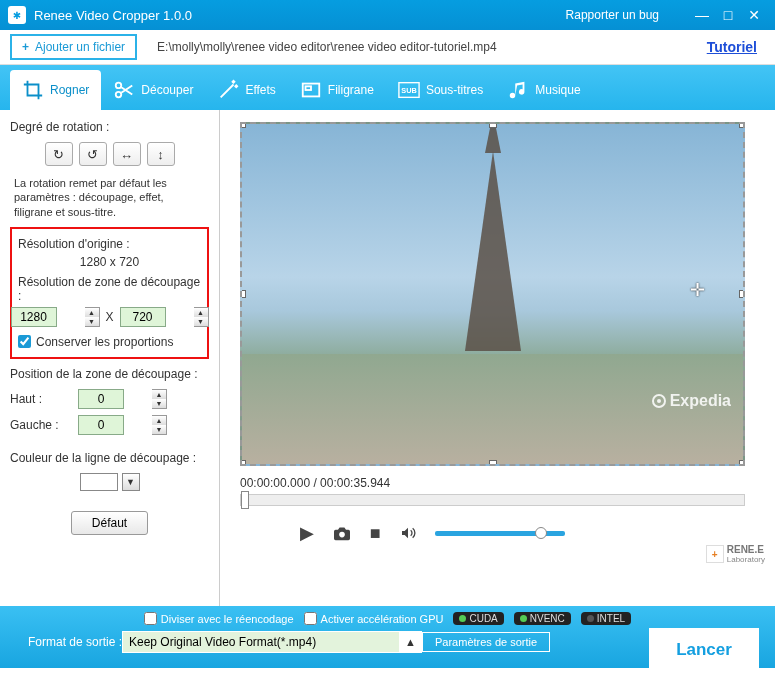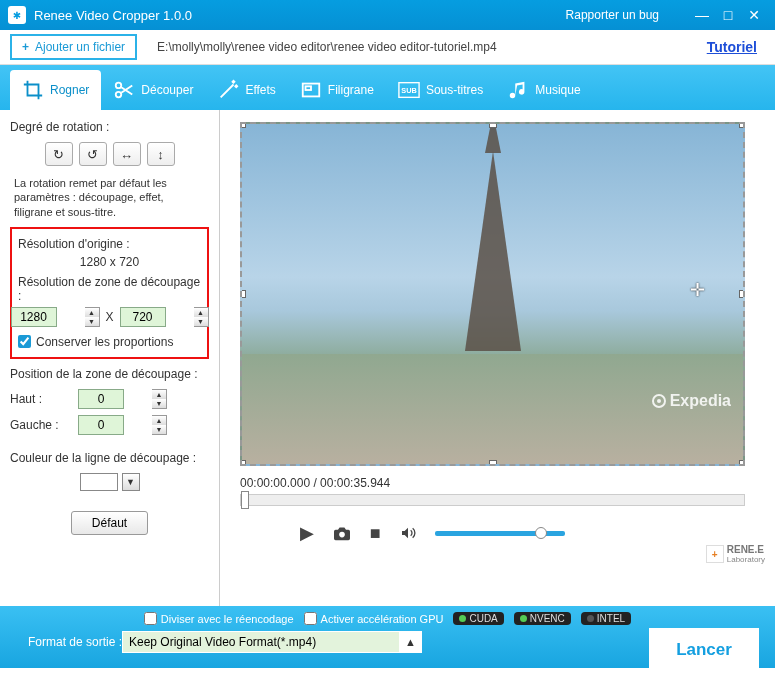--- a/index.html
+++ b/index.html
@@ -323,17 +323,18 @@
         <span>INTEL</span>
       </div>
   </div>
 
   <div class="form-row">
     <label>Format de sortie :</label>
     <div class="combo">
       <input value="Keep Original Video Format(*.mp4)" style="">
       <div class="arrow">▲</div>
     </div>
+    <button class="params-btn">Paramètres de sortie</button>
   </div>
 
 
   <button class="launch-btn">Lancer</button>
 </div>
 
 </body></html>

